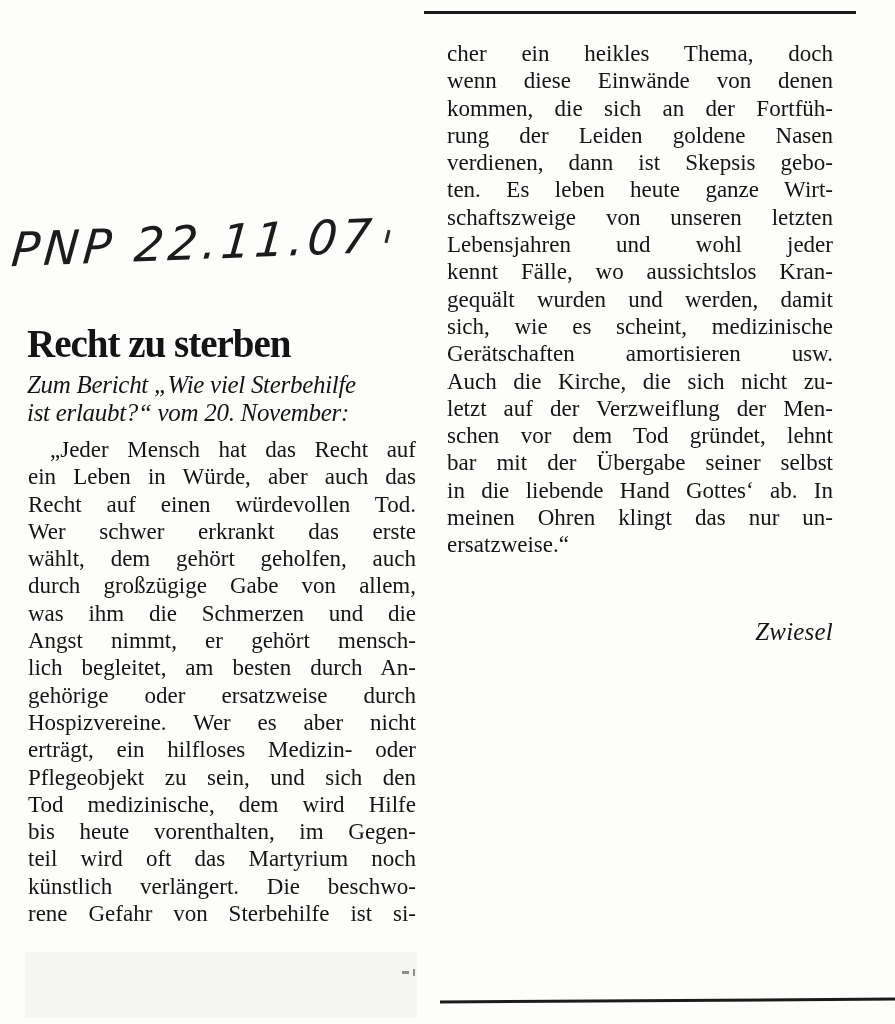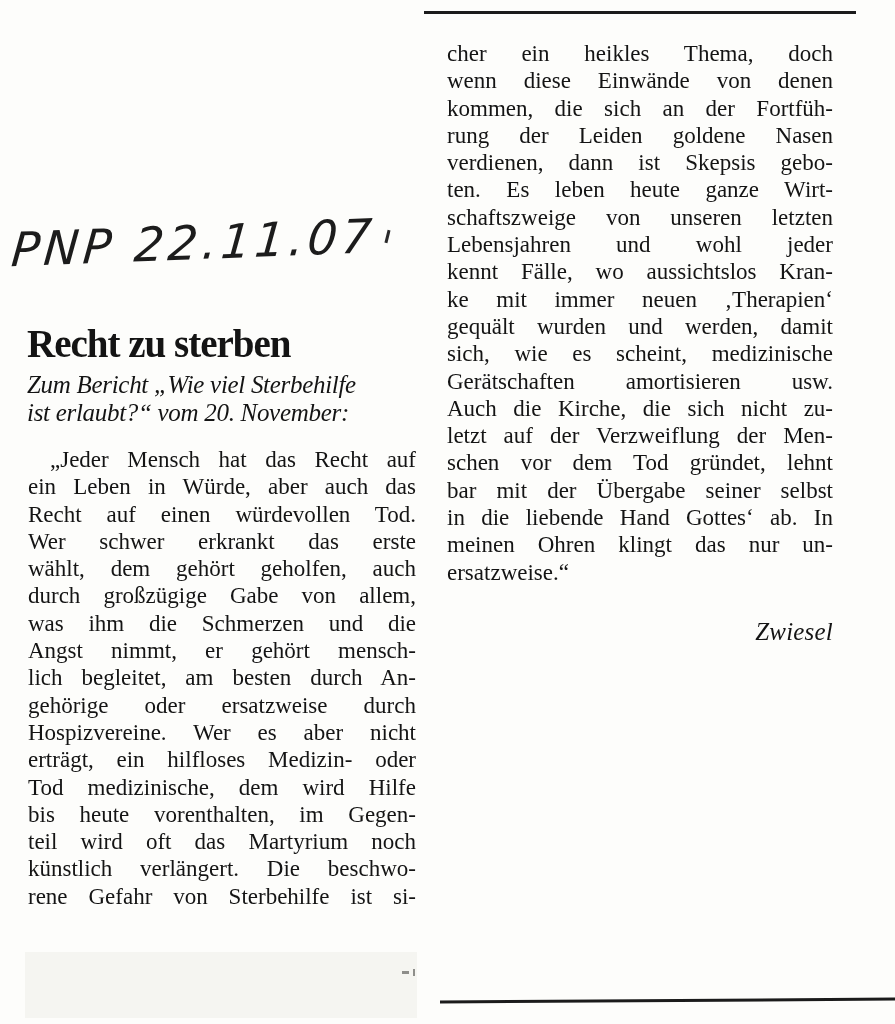--- a/index.html
+++ b/index.html
@@ -86,21 +86,21 @@
     font-size: 23px;
     line-height: 27.3px;
   }
   .column .line {
     text-align: justify;
     text-align-last: justify;
     white-space: normal;
   }
   #article-left-column {
     left: 28px;
-    top: 446px;
+    top: 436px;
     width: 388px;
   }
   #article-left-column .line:first-child {
     text-indent: 22px;
   }
   #article-right-column {
     left: 447px;
     top: 40px;
     width: 386px;
   }
@@ -149,38 +149,38 @@
       <div class="line">Recht auf einen würdevollen Tod.</div>
       <div class="line">Wer schwer erkrankt das erste</div>
       <div class="line">wählt, dem gehört geholfen, auch</div>
       <div class="line">durch großzügige Gabe von allem,</div>
       <div class="line">was ihm die Schmerzen und die</div>
       <div class="line">Angst nimmt, er gehört mensch-</div>
       <div class="line">lich begleitet, am besten durch An-</div>
       <div class="line">gehörige oder ersatzweise durch</div>
       <div class="line">Hospizvereine. Wer es aber nicht</div>
       <div class="line">erträgt, ein hilfloses Medizin- oder</div>
+      <div class="line">Pflegeobjekt zu sein, und sich den</div>
       <div class="line">Tod medizinische, dem wird Hilfe</div>
       <div class="line">bis heute vorenthalten, im Gegen-</div>
       <div class="line">teil wird oft das Martyrium noch</div>
       <div class="line">künstlich verlängert. Die beschwo-</div>
       <div class="line">rene Gefahr von Sterbehilfe ist si-</div>
     </div>
 
   <div id="article-right-column" class="column">
       <div class="line">cher ein heikles Thema, doch</div>
       <div class="line">wenn diese Einwände von denen</div>
       <div class="line">kommen, die sich an der Fortfüh-</div>
       <div class="line">rung der Leiden goldene Nasen</div>
       <div class="line">verdienen, dann ist Skepsis gebo-</div>
       <div class="line">ten. Es leben heute ganze Wirt-</div>
       <div class="line">schaftszweige von unseren letzten</div>
       <div class="line">Lebensjahren und wohl jeder</div>
       <div class="line">kennt Fälle, wo aussichtslos Kran-</div>
-      <div class="line">ke mit immer neuen ‚Therapien‘</div>
       <div class="line">gequält wurden und werden, damit</div>
       <div class="line">sich, wie es scheint, medizinische</div>
       <div class="line">Gerätschaften amortisieren usw.</div>
       <div class="line">Auch die Kirche, die sich nicht zu-</div>
       <div class="line">letzt auf der Verzweiflung der Men-</div>
       <div class="line">schen vor dem Tod gründet, lehnt</div>
       <div class="line">bar mit der Übergabe seiner selbst</div>
       <div class="line">in die liebende Hand Gottes‘ ab. In</div>
       <div class="line">meinen Ohren klingt das nur un-</div>
       <div class="line">ersatzweise.“</div>

